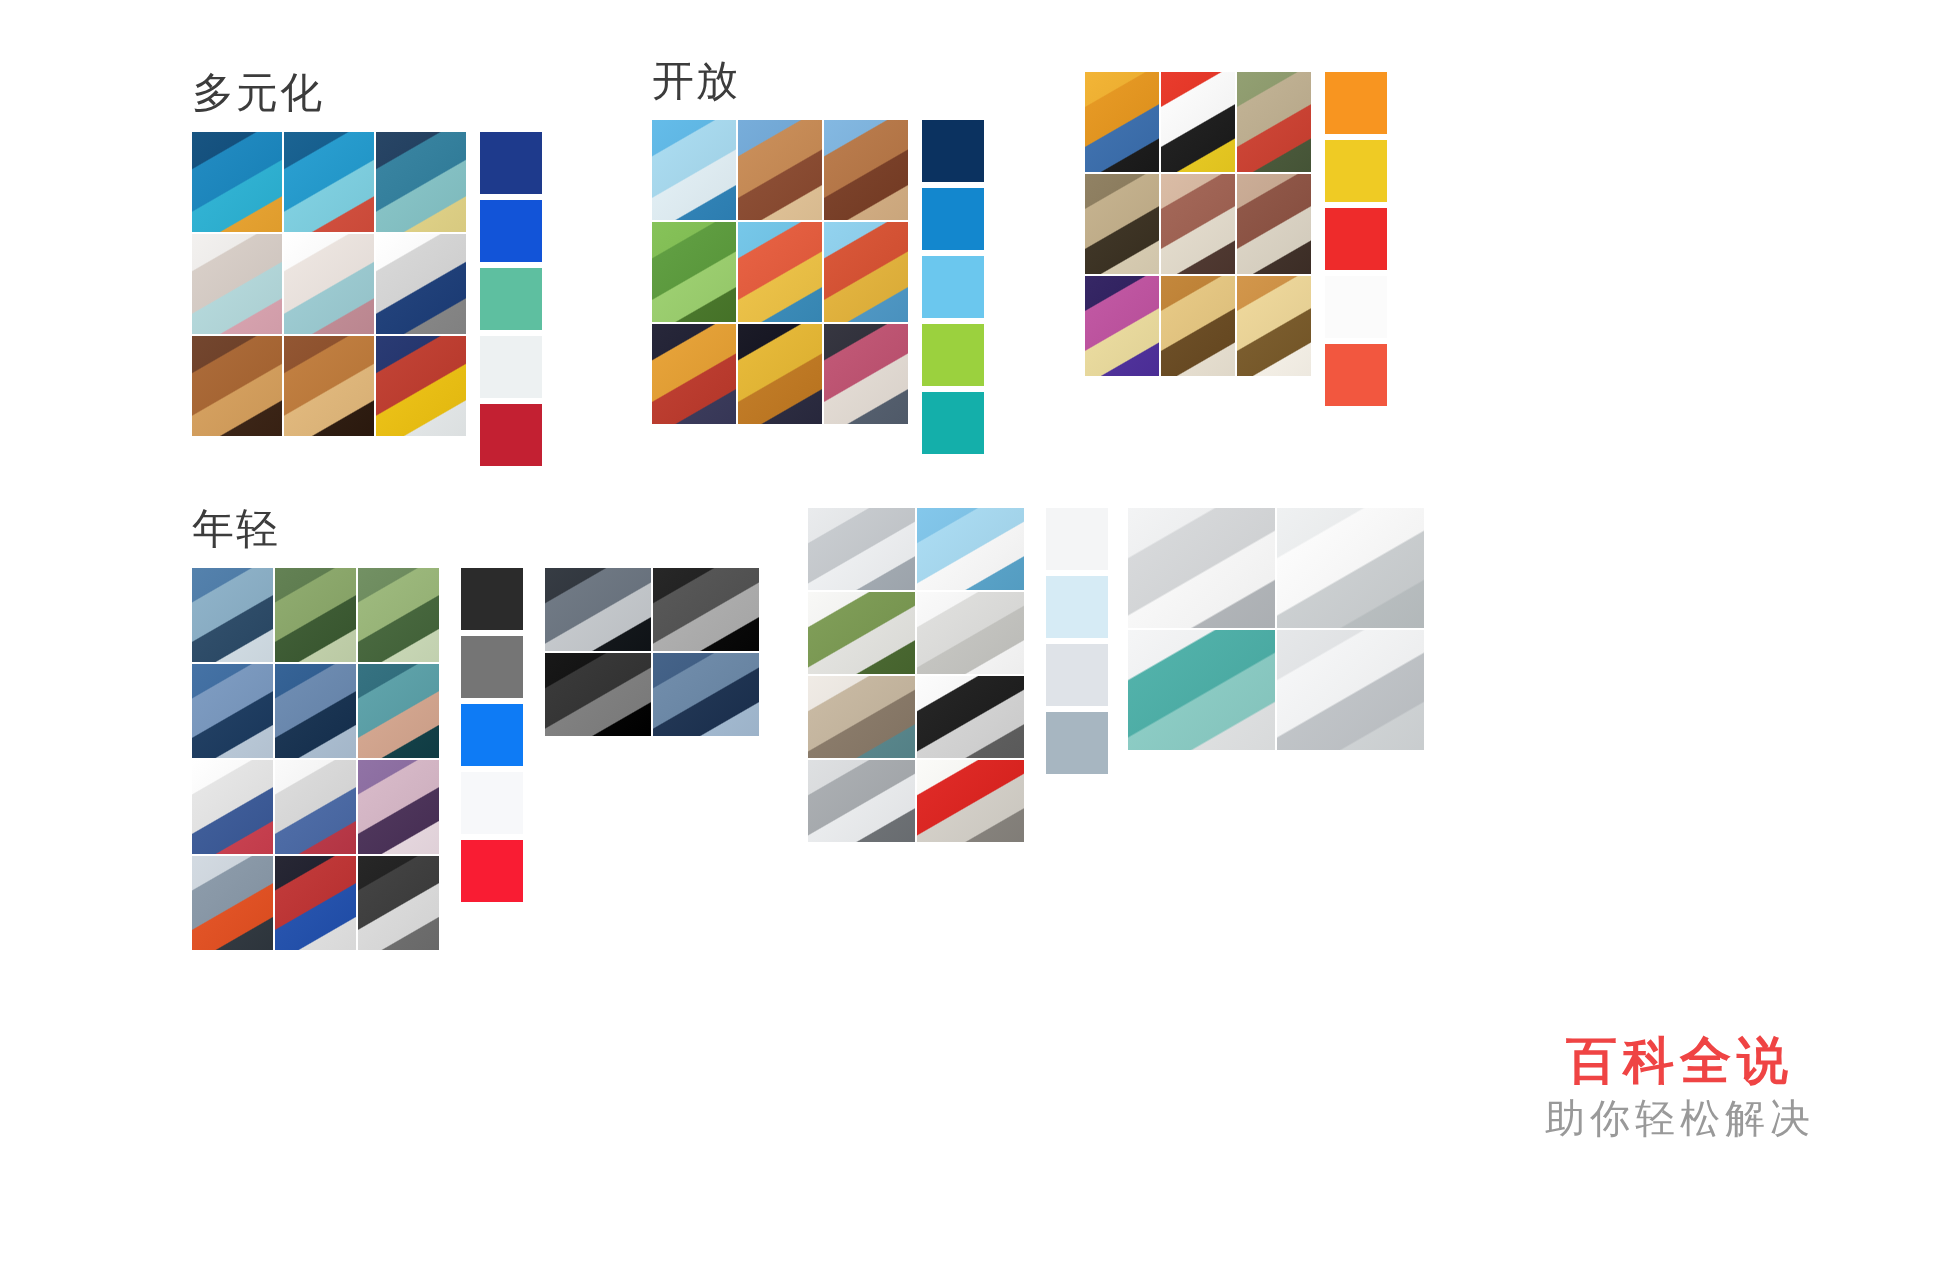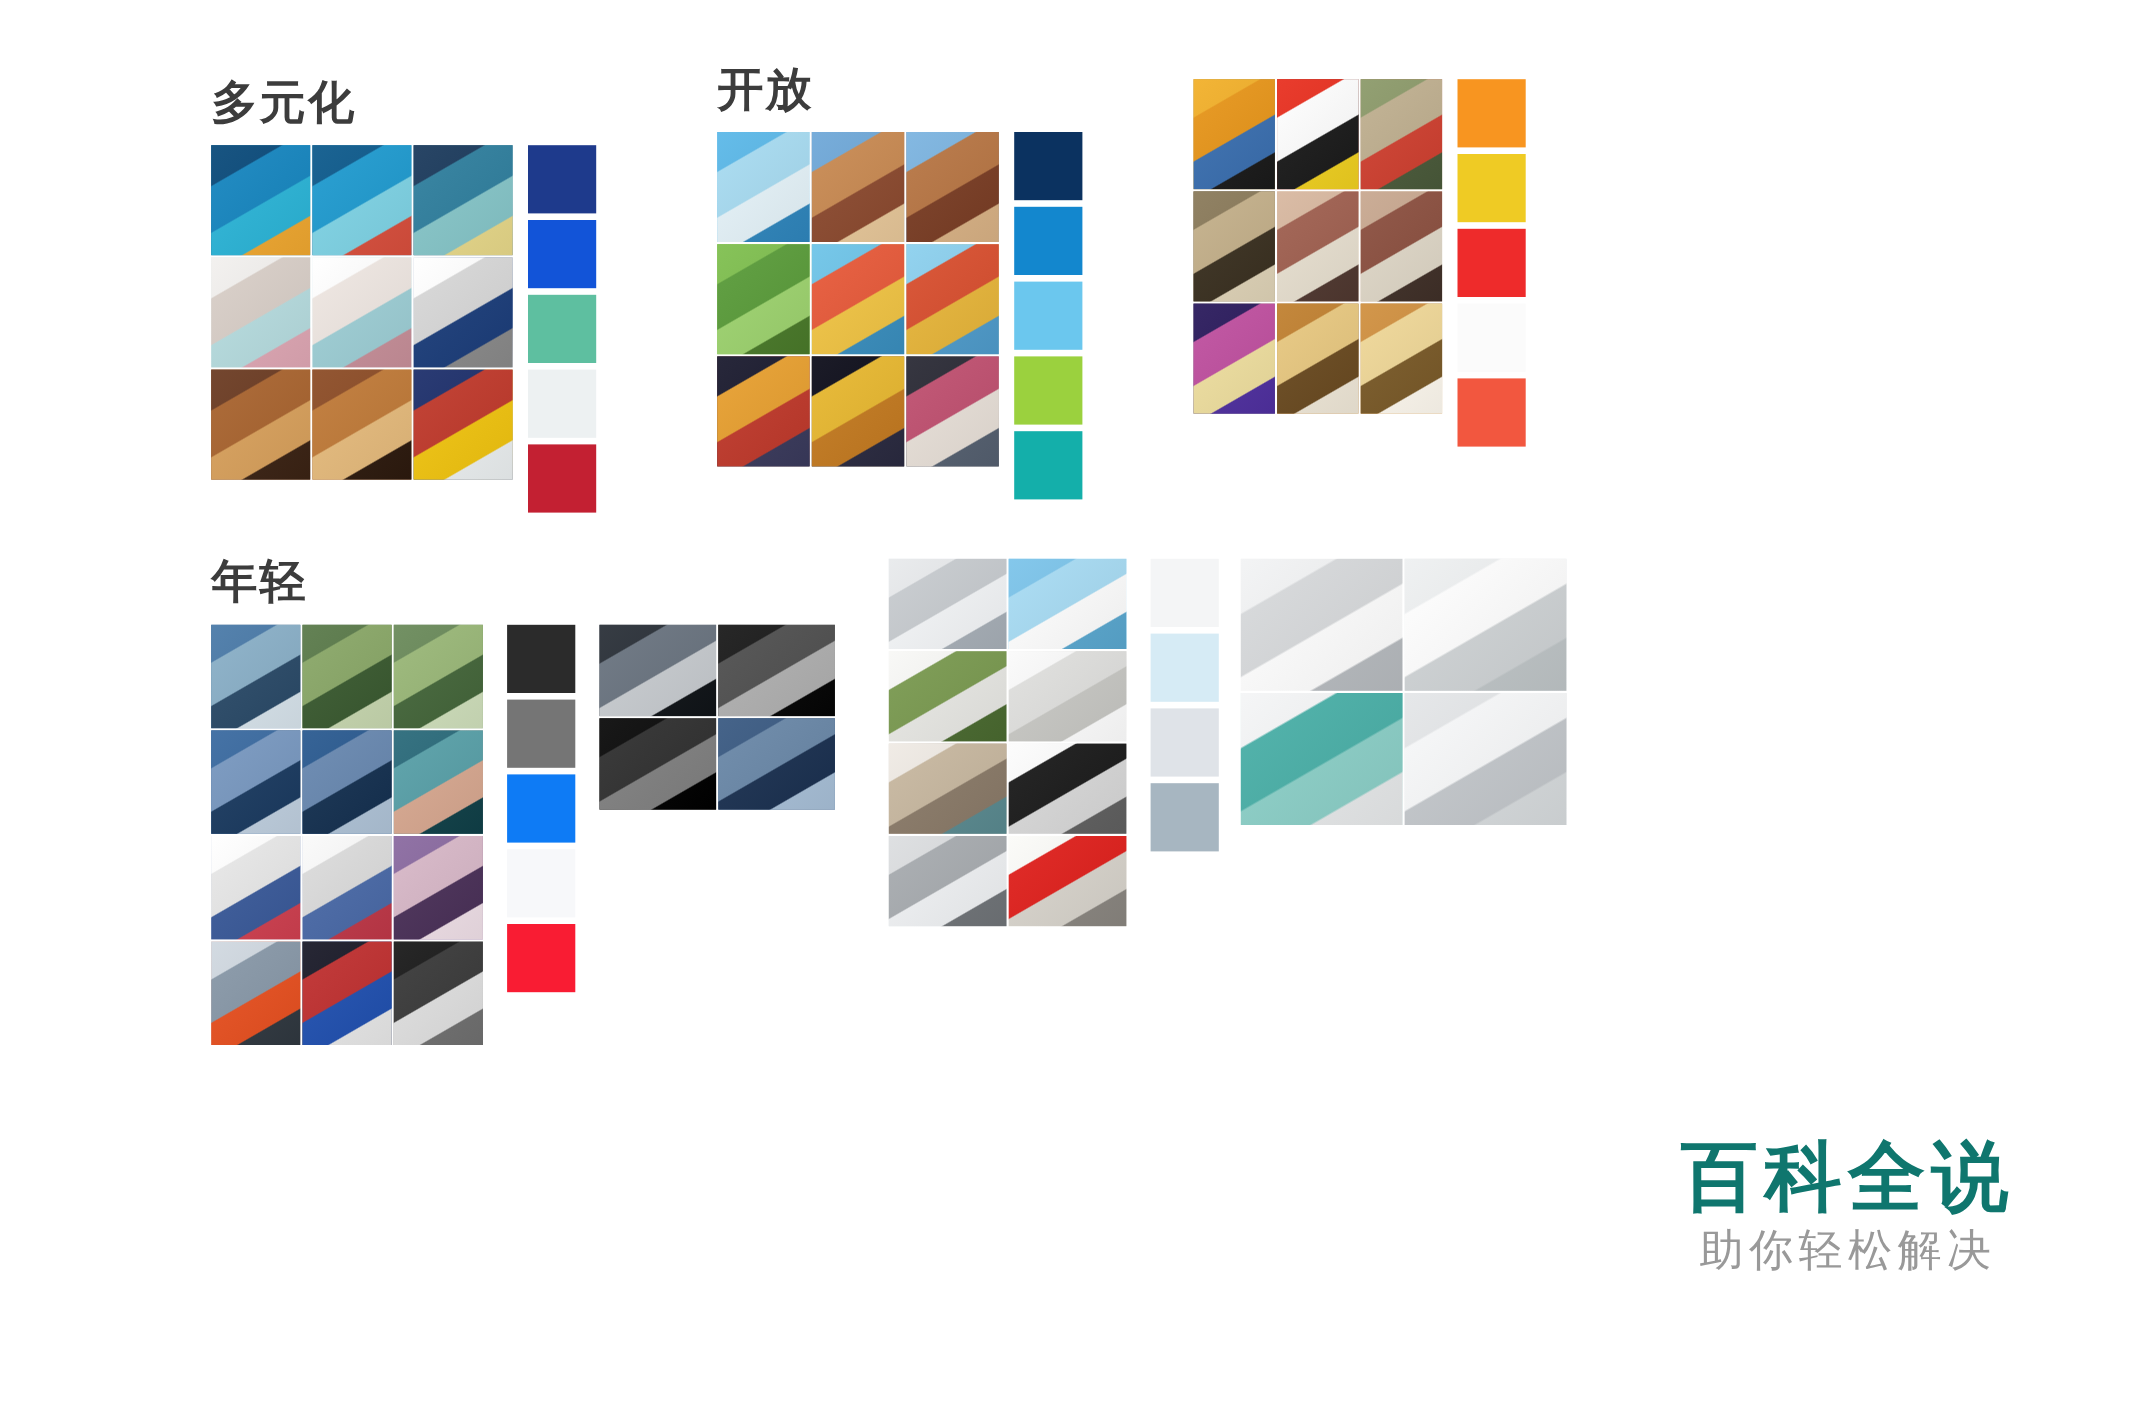--- a/index.html
+++ b/index.html
@@ -12,21 +12,21 @@
     height: 1278px;
     position: relative;
     font-family: "Liberation Sans", "DejaVu Sans", sans-serif;
     overflow: hidden;
   }
 
   .board { position: absolute; }
 
   .group-title {
     font-size: 42px;
-    font-weight: 700;
+    font-weight: 400;
     color: #3c3c3c;
     letter-spacing: 2px;
     margin: 0 0 18px 0;
     line-height: 1;
     white-space: nowrap;
   }
 
   .group-body { display: flex; align-items: flex-start; }
 
   
@@ -43,23 +43,23 @@
   .swatches { display: flex; flex-direction: column; }
   .swatch { width: 62px; }
 
   
   .watermark {
     position: absolute;
     text-align: center;
     line-height: 1;
   }
   .wm-main {
-    font-size: 70px;
+    font-size: 51px;
     font-weight: 700;
-    color: #0f766e;
+    color: #ef4444;
     letter-spacing: 6px;
     display: block;
   }
   .wm-sub {
     font-size: 40px;
     font-weight: 400;
     color: #999999;
     letter-spacing: 5px;
     display: block;
     margin-top: 12px;

